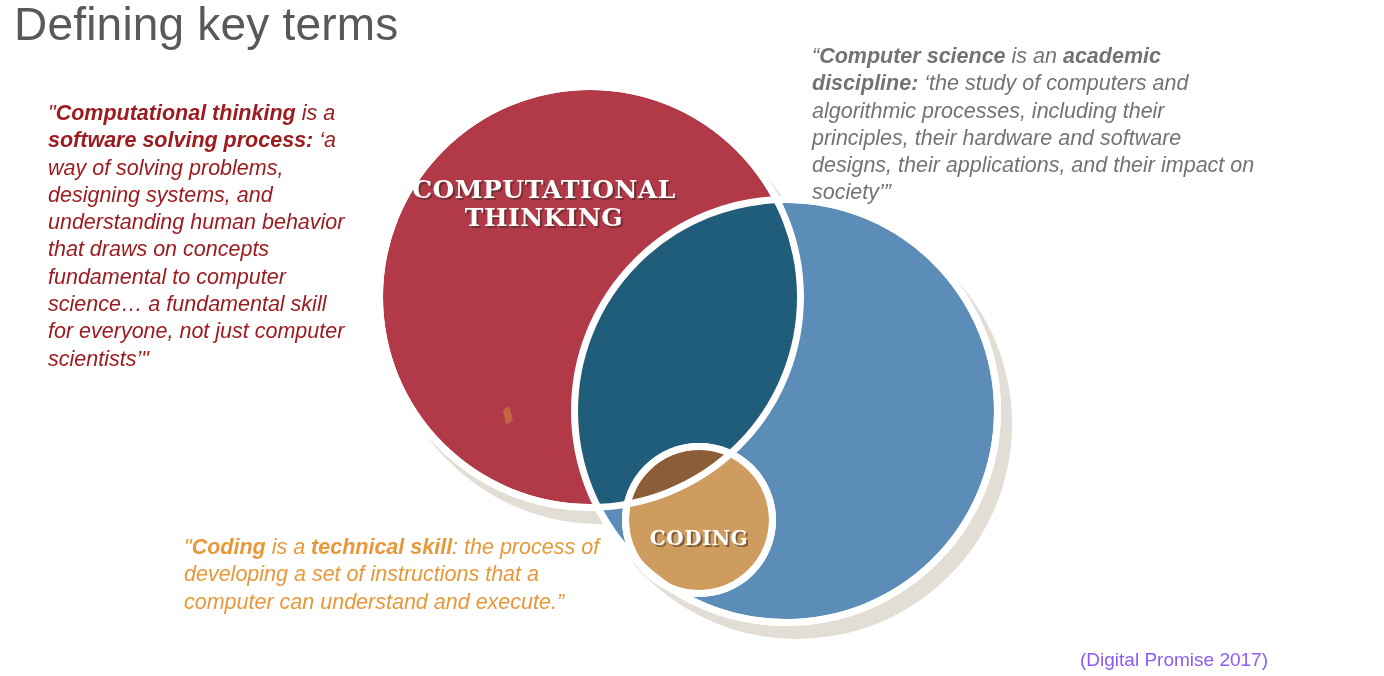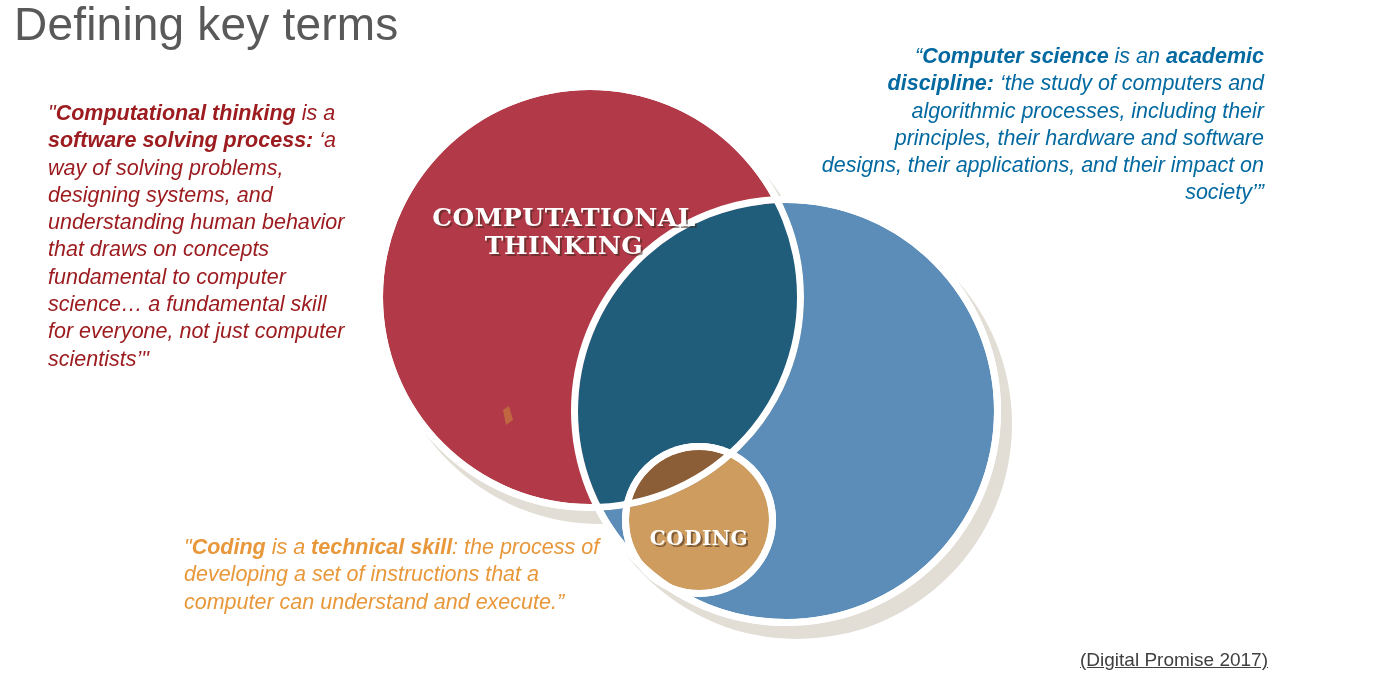--- a/index.html
+++ b/index.html
@@ -45,23 +45,22 @@
     color: #ffffff;
     font-family: "DejaVu Serif", serif;
     font-weight: bold;
     text-align: center;
     line-height: 1.12;
     letter-spacing: 0.5px;
     text-shadow: 2px 2px 0 rgba(60,40,30,0.55);
     white-space: pre-line;
   }
   #label-ct {
-    left: 406px; top: 176px; width: 316px;
+    left: 386px; top: 176px; width: 316px;
     font-size: 25px;
-    margin-top: 28px;
   }
   #label-cs {
     left: 782px; top: 412px; width: 218px;
     font-size: 23px;
   }
   #label-coding {
     left: 621px; top: 527px; width: 156px;
     font-size: 20px;
   }
 
@@ -74,43 +73,42 @@
   .quote b { font-weight: bold; font-style: italic; }
 
   #quote-ct {
     left: 48px; top: 100px; width: 300px;
     color: #9c1c20;
     font-size: 21.5px;
     text-align: left;
   }
   #quote-cs {
     left: 812px; top: 43px; width: 452px;
-    color: #0369a1;
+    color: #737373;
     font-size: 21.5px;
-    text-align: right;
+    text-align: left;
   }
   #quote-coding {
     left: 184px; top: 534px; width: 420px;
     color: #e8983a;
     font-size: 21.5px;
     text-align: left;
   }
 
   
   #citations {
     position: absolute;
     right: 12px;
     bottom: 4px;
     text-align: right;
     font-size: 19px;
     line-height: 1.32;
   }
   #citations a {
-    color: #404040;
-    text-decoration: underline;
+    color: #8b5cf6;
     display: block;
     cursor: pointer;
   }
 </style>
 </head>
 <body>
 
 <div id="slide">
 
   <div id="page-title">Defining key terms</div>

